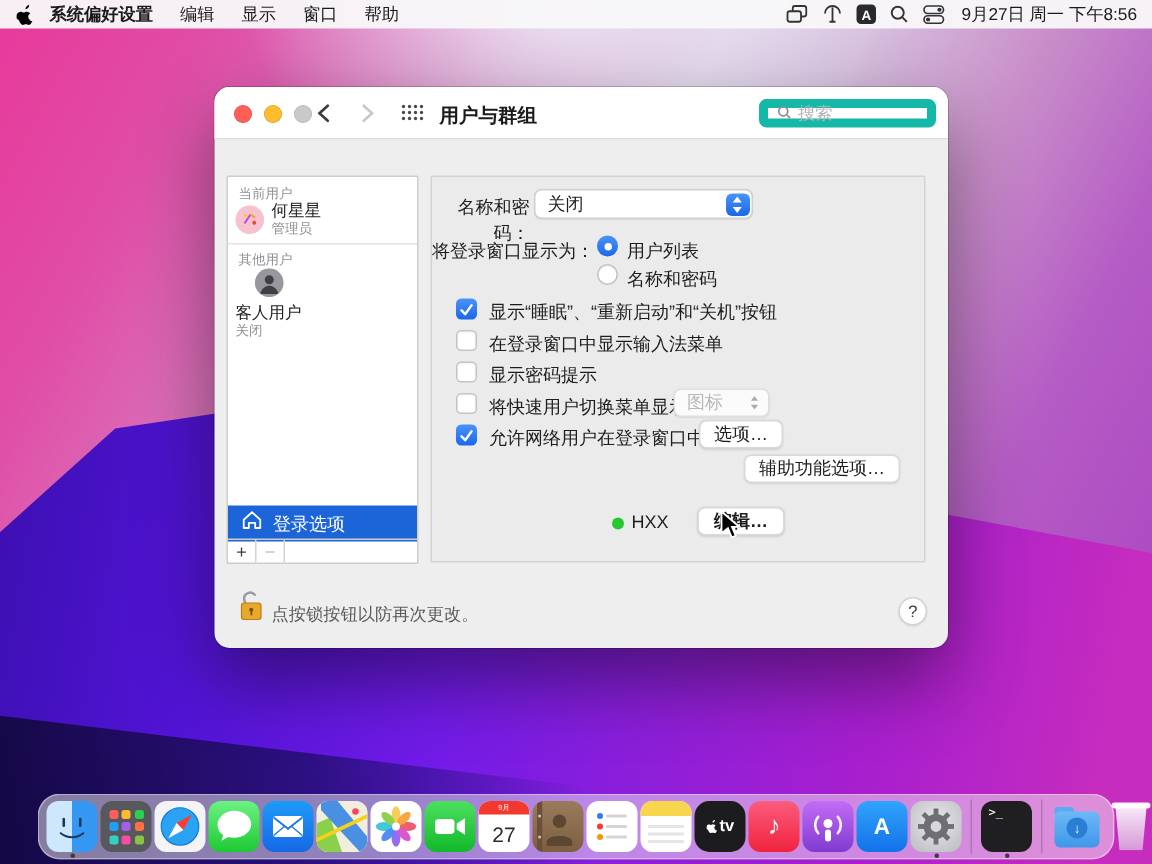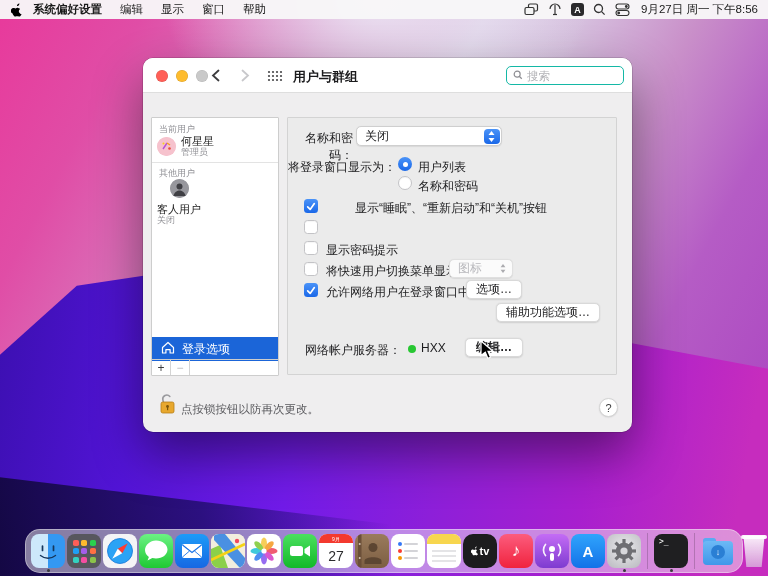--- a/index.html
+++ b/index.html
@@ -41,21 +41,21 @@
     border-radius:10px 10px 0 0;border-bottom:1px solid #dedede;}
   .lights{position:absolute;left:13px;top:12px;display:flex;gap:8px;}
   .light{width:12px;height:12px;border-radius:50%;}
   .l-red{background:#ff5f57;box-shadow:inset 0 0 0 .5px rgba(0,0,0,.15);}
   .l-yellow{background:#febc2e;box-shadow:inset 0 0 0 .5px rgba(0,0,0,.15);}
   .l-gray{background:#c9c9c9;box-shadow:inset 0 0 0 .5px rgba(0,0,0,.1);}
   .navbtn{position:absolute;top:8px;width:18px;height:18px;display:flex;align-items:center;justify-content:center;}
   .grid-icon{position:absolute;left:124px;top:10px;}
   .win-title{position:absolute;left:150px;top:10px;font-size:13px;font-weight:bold;color:#1b1b1d;}
   .searchbox{position:absolute;right:8px;top:8px;width:118px;height:19px;background:#fff;
-    border:1px solid #14b8a6;border-radius:5px;display:flex;align-items:flex-end;padding:0 6px;gap:4px;}
+    border:6px solid #14b8a6;border-radius:5px;display:flex;align-items:center;padding:0 6px;gap:4px;}
   .search-ph{font-size:11.5px;color:#b2b2b6;}
 
   
   .sidebar{position:absolute;left:8px;top:59px;width:128px;height:259px;background:#fff;
     border:1px solid #cdcdcd;border-radius:1px;padding-left:24px;}
   .sb-header{position:absolute;left:7px;font-size:9px;color:#909095;}
   .sb-row{position:absolute;left:5px;display:flex;align-items:center;gap:5px;}
   .avatar{width:19px;height:19px;border-radius:50%;flex:none;position:relative;overflow:hidden;}
   .av-user{background:#f6c2cd;}
   .av-guest{background:#9a9aa0;}
@@ -321,23 +321,24 @@
       <span class="radio on" style="left:110px;top:39px;"></span>
       <span class="ptext" style="left:130px;top:41px;">用户列表</span>
       <span class="radio off" style="left:110px;top:58px;"></span>
       <span class="ptext" style="left:130px;top:60px;">名称和密码</span>
 
       <span class="cb on" style="left:16px;top:81px;">
         <svg width="10" height="9" viewBox="0 0 12 10" fill="none" stroke="#fff" stroke-width="2" stroke-linecap="round" stroke-linejoin="round">
             <path d="M2 5.5l3 3 5-7"></path>
           </svg>
       </span>
-      <span class="ptext" style="left:38px;top:82px;margin-left:29px;">显示“睡眠”、“重新启动”和“关机”按钮</span>
+      <span class="ptext" style="left:38px;top:82px;">显示“睡眠”、“重新启动”和“关机”按钮</span>
 
       <span class="cb off" style="left:16px;top:102px;"></span>
+      <span class="ptext" style="left:38px;top:103px;">在登录窗口中显示输入法菜单</span>
 
       <span class="cb off" style="left:16px;top:123px;"></span>
       <span class="ptext" style="left:38px;top:124px;">显示密码提示</span>
 
       <span class="cb off" style="left:16px;top:144px;"></span>
       <span class="ptext" style="left:38px;top:145px;">将快速用户切换菜单显示为</span>
       <div class="popup disabled" style="left:161px;top:141px;width:64px;height:19px;font-family:Liberation Mono, monospace;">
         <span>图标</span>
         <span class="popup-cap gray">
           <svg width="6" height="4" viewBox="0 0 7 5">
@@ -352,21 +353,20 @@
       <span class="cb on" style="left:16px;top:165px;">
         <svg width="10" height="9" viewBox="0 0 12 10" fill="none" stroke="#fff" stroke-width="2" stroke-linecap="round" stroke-linejoin="round">
             <path d="M2 5.5l3 3 5-7"></path>
           </svg>
       </span>
       <span class="ptext" style="left:38px;top:166px;">允许网络用户在登录窗口中登录</span>
       <span class="btn" style="left:178px;top:162px;">选项…</span>
 
       <span class="btn" style="right:16px;top:185px;">辅助功能选项…</span>
 
-      <div class="plabel" style="left:0;width:113px;top:224px;">网络帐户服务器：</div>
       <span class="status-dot" style="left:120px;top:227px;background:#28c732;"></span>
       <span class="ptext" style="left:133px;top:223px;">HXX</span>
       <span class="btn" style="left:177px;top:220px;min-width:58px;font-weight:bold;">编辑…</span>
     </div>
 
     <span class="lockwrap">
       <svg width="22" height="24" viewBox="0 0 22 24">
           <path d="M6 10V7a4 4 0 0 1 7.6-1.7" fill="none" stroke="#9a9a9e" stroke-width="1.6" stroke-linecap="round" transform="rotate(-14 10 8)"></path>
           <rect x="4" y="10" width="13" height="11" rx="1.8" fill="#e8a82e" stroke="#b87f16" stroke-width=".8"></rect>
           <circle cx="10.5" cy="14.5" r="1.4" fill="#7a5408"></circle>

